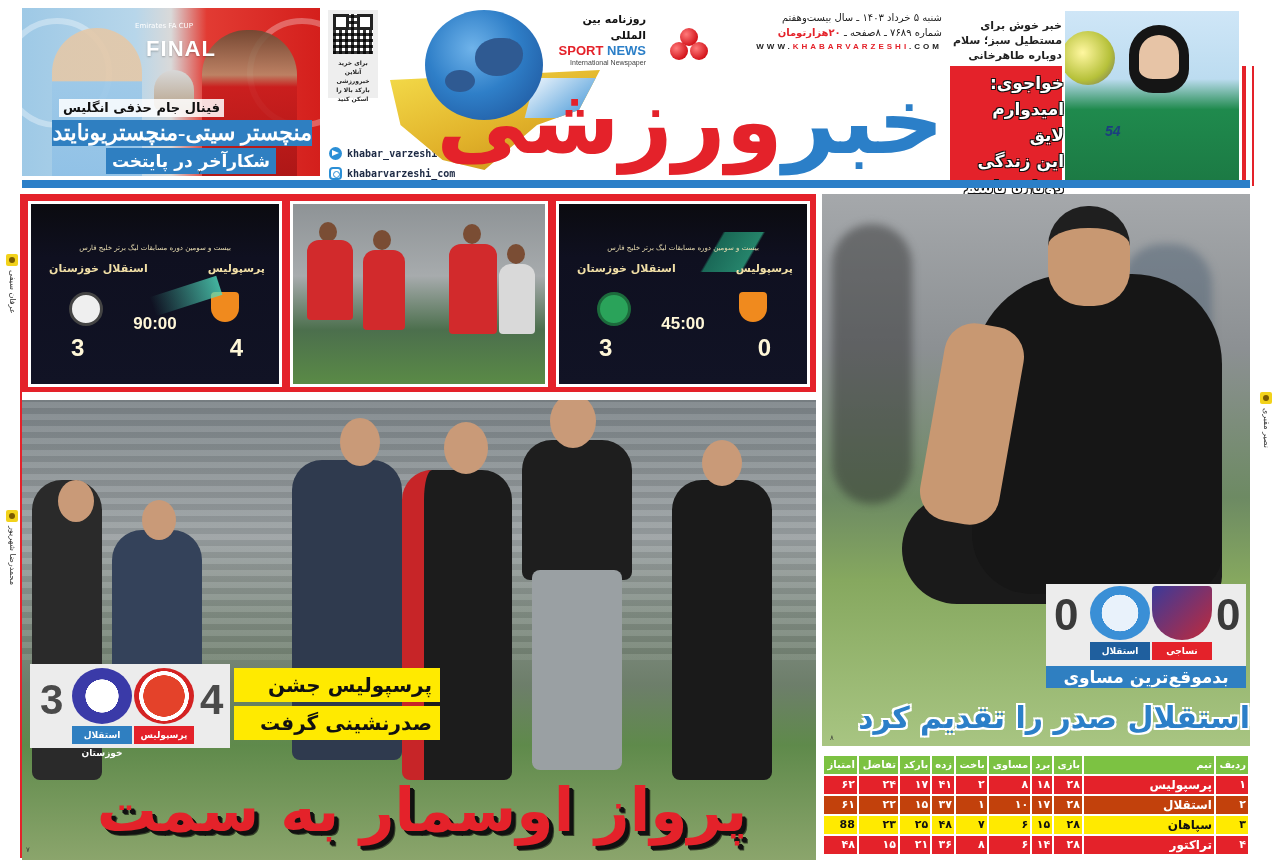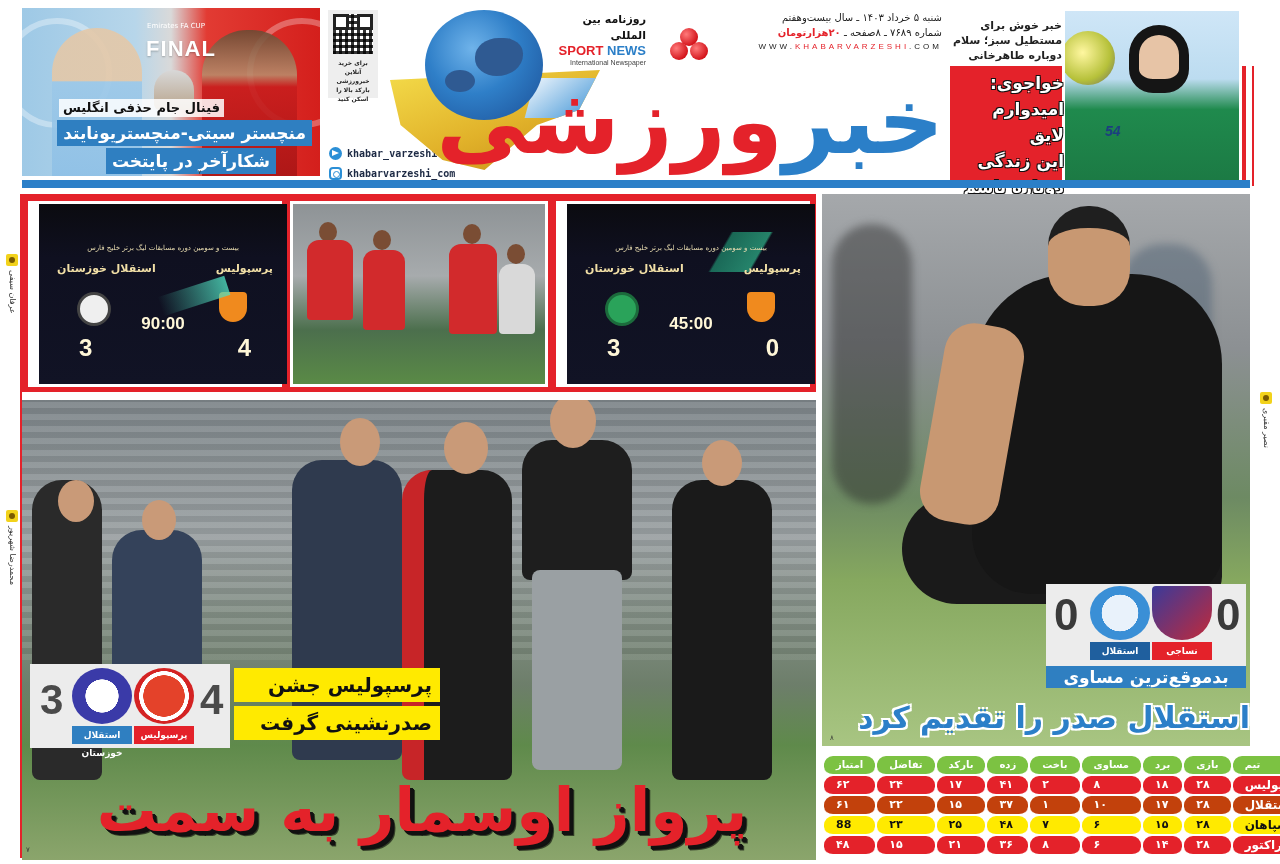--- a/index.html
+++ b/index.html
@@ -14,27 +14,27 @@
   #fa-cup-promo .player-left { left: 30px; top: 20px; width: 90px; height: 150px; border-radius: 45px 45px 0 0;
     background: linear-gradient(180deg,#e4c8a8 0%, #e4c8a8 35%, #9cc8e8 36%, #8ec0e6 100%); opacity:.9; }
   #fa-cup-promo .player-right { left: 180px; top: 22px; width: 95px; height: 150px; border-radius: 45px 45px 0 0;
     background: linear-gradient(180deg,#6b4a33 0%, #b98a6a 30%, #c81d1d 38%, #a81515 100%); opacity:.9; }
   #fa-cup-promo .crest-l { left: -20px; top: 10px; width: 110px; height: 110px; border-radius: 50%;
     border: 6px solid rgba(255,255,255,.35); }
   #fa-cup-promo .crest-r { left: 225px; top: 10px; width: 110px; height: 110px; border-radius: 50%;
     border: 6px solid rgba(255,255,255,.3); }
   #fa-cup-promo .trophy { left: 132px; top: 62px; width: 40px; height: 40px; border-radius: 20px 20px 6px 6px;
     background: linear-gradient(180deg,#d8d8d8,#b8a38b); }
-  #fa-cup-promo .cup-logo { left: 124px; top: 14px; width: 60px; font-size: 7px; color: #fff; text-align: center; line-height: 8px; }
+  #fa-cup-promo .cup-logo { left: 112px; top: 14px; width: 60px; font-size: 7px; color: #fff; text-align: center; line-height: 8px; }
   #fa-cup-promo .final-word { left: 104px; top: 28px; width: 110px; font-family: "Liberation Sans", sans-serif;
     font-weight: 700; font-size: 22px; color: #ffffff; letter-spacing: 1px; text-align: center; text-shadow: 0 1px 2px rgba(0,0,0,.25); }
   #fa-cup-promo .kicker { right: 96px; top: 91px; font-size: 13px; font-weight: 700; color: #111;
     background: rgba(255,255,255,.85); padding: 0 4px; line-height: 18px; }
   #fa-cup-promo .line1 { right: 8px; top: 112px; background: #2f7fc1; color: #fff; font-weight: 700;
-    font-size: 17px; line-height: 26px; padding: 0 6px; }
+    font-size: 22px; line-height: 26px; padding: 0 0; font-family: Liberation Serif, serif; }
   #fa-cup-promo .line2 { right: 44px; top: 140px; background: #2f7fc1; color: #fff; font-weight: 700;
     font-size: 17px; line-height: 26px; padding: 0 6px; }
   #fa-cup-promo .pg { left: 176px; top: 160px; font-size: 6px; color: #333; }
 
   #qr-box { left: 328px; top: 10px; width: 50px; height: 88px; background: #eeeeee; }
   #qr-box .qr { left: 5px; top: 4px; width: 40px; height: 40px; background:
       repeating-linear-gradient(90deg,#333 0 3px,#fff 3px 6px),
       repeating-linear-gradient(0deg,#333 0 3px,#fff 3px 6px); background-blend-mode: multiply; }
   #qr-box .qr:before, #qr-box .qr:after { content:""; position:absolute; width:10px; height:10px; border:3px solid #222; background:#fff; }
   #qr-box .qr:before { left:0; top:0; }
@@ -64,42 +64,42 @@
   #logo-balls span { position: absolute; width: 18px; height: 18px; border-radius: 50%; background: radial-gradient(circle at 35% 35%, #ff7a7a, #d4151c 70%); }
   #sport-news { left: 546px; top: 12px; width: 100px; text-align: right; }
   #sport-news .fa { font-size: 11px; font-weight: 700; color: #111; direction: rtl; line-height: 16px; }
   #sport-news .en { font-family: "Liberation Sans", sans-serif; font-size: 13px; font-weight: 700; line-height: 14px; }
   #sport-news .en .r { color: #e4222a; } #sport-news .en .b { color: #2b7fc8; }
   #sport-news .sub { font-family: "Liberation Sans", sans-serif; font-size: 7px; color: #444; line-height: 10px; }
 
   #issue-info { left: 742px; top: 10px; width: 200px; text-align: right; }
   #issue-info .l { font-size: 10px; line-height: 15px; color: #222; direction: rtl; }
   #issue-info .l .price { color: #e4222a; font-weight: 700; }
-  #issue-info .web { font-family: "Liberation Sans", sans-serif; font-size: 8px; letter-spacing: 3px; color: #222; font-weight: 400; line-height: 14px; }
+  #issue-info .web { font-family: "Liberation Sans", sans-serif; font-size: 8px; letter-spacing: 3px; color: #222; font-weight: 700; line-height: 14px; }
   #issue-info .web .c { color: #e4222a; }
 
   
   #goalkeeper-story { left: 950px; top: 0; width: 300px; height: 186px; }
   #goalkeeper-story .redband { left: 0; top: 66px; width: 296px; height: 116px; background: #e4222a; }
   #goalkeeper-story .photo { left: 112px; top: 8px; width: 180px; height: 176px; border: 3px solid #fff;
     background: linear-gradient(180deg,#cfe6f7 0%, #bcdcf0 40%, #1f8a4d 58%, #1c7a44 100%); overflow:hidden; }
   #goalkeeper-story .face { left: 64px; top: 14px; width: 60px; height: 68px; border-radius: 30px 30px 24px 24px; background: #e7c4a6; border: 10px solid #151515; border-bottom-width: 14px; }
   #goalkeeper-story .ball { left: -4px; top: 20px; width: 54px; height: 54px; border-radius: 50%; background: radial-gradient(circle at 40% 40%, #fff7a0, #b6c13a 60%, #666 100%); }
   #goalkeeper-story .num { left: 40px; top: 112px; font-family: "Liberation Sans", sans-serif; font-style: italic; font-weight: 700; font-size: 14px; color: #1c3e80; }
   #goalkeeper-story .kicker { right: 188px; top: 18px; width: 110px; text-align: right; font-size: 11px; font-weight: 700; line-height: 15px; color: #222; direction: rtl; }
   #goalkeeper-story .headline { right: 186px; top: 70px; width: 110px; text-align: right; font-size: 17px; font-weight: 700; line-height: 26px; color: #fff; direction: rtl;
     text-shadow: 1px 1px 0 #111, -1px -1px 0 #111, 1px -1px 0 #111, -1px 1px 0 #111; }
 
   #masthead-rule { left: 22px; top: 180px; width: 1228px; height: 8px; background: #2b7fc8; }
 
   
   #photo-strip { left: 22px; top: 194px; width: 794px; height: 198px; background: #e4222a; }
   .sb-frame { position: absolute; top: 7px; height: 186px; background: #fff; padding: 3px; }
   .sb-inner { position: relative; width: 100%; height: 100%; overflow: hidden; }
-  .board { background: linear-gradient(180deg,#0b0b10 0%, #0f1020 30%, #111325 100%); margin-left: 8px; }
+  .board { background: linear-gradient(180deg,#0b0b10 0%, #0f1020 30%, #111325 100%); }
   .board .hdr { position: absolute; top: 40px; left: 0; right: 0; text-align: center; font-size: 7px; color: #e8dcb0; direction: rtl; }
   .board .t-home { position: absolute; right: 14px; top: 58px; font-size: 11px; font-weight: 700; color: #f1dfa6; direction: rtl; }
   .board .t-away { position: absolute; left: 18px; top: 58px; font-size: 11px; font-weight: 700; color: #f1dfa6; direction: rtl; }
   .board .clock { position: absolute; left: 0; right: 0; top: 110px; text-align: center; font-family: "Liberation Sans", sans-serif; font-weight: 700; font-size: 17px; color: #fff7d8; }
   .board .s-home { position: absolute; right: 36px; top: 130px; font-family: "Liberation Sans", sans-serif; font-weight: 700; font-size: 24px; color: #fff7d8; }
   .board .s-away { position: absolute; left: 40px; top: 130px; font-family: "Liberation Sans", sans-serif; font-weight: 700; font-size: 24px; color: #fff7d8; }
   .board .crest-h { position: absolute; right: 40px; top: 88px; width: 28px; height: 30px; border-radius: 4px 4px 14px 14px; background: #f08a1e; }
   .board .crest-a { position: absolute; left: 38px; top: 88px; width: 34px; height: 34px; border-radius: 50%; background: #efefef; border: 3px solid #444; }
   .board .crest-a.green { background: #2aa35a; border-color: #1c6b3c; }
   .board .streak { position: absolute; left: 120px; top: 82px; width: 70px; height: 20px; background: linear-gradient(90deg,rgba(80,220,190,.0),rgba(80,220,190,.8)); transform: rotate(-18deg); }
@@ -145,21 +145,21 @@
   #draw-widget .logo { position: absolute; top: 2px; width: 60px; height: 54px; }
   #draw-widget .lbl { position: absolute; top: 58px; width: 60px; height: 18px; font-size: 9px; font-weight: 700; line-height: 18px; color: #fff; text-align: center; direction: rtl; }
   #draw-subtitle { left: 1046px; top: 666px; width: 200px; height: 22px; background: #2f7fc1; color: #fff; font-size: 17px; font-weight: 700; line-height: 22px; text-align: center; direction: rtl; }
 
   #right-headline { left: 826px; top: 690px; width: 424px; height: 56px; text-align: right; font-weight: 700; font-size: 30px; line-height: 56px; color: #2b7fc8; direction: rtl;
     text-shadow: 2px 2px 0 #fff, -2px -2px 0 #fff, 2px -2px 0 #fff, -2px 2px 0 #fff; }
   #right-headline-pg { left: 830px; top: 734px; font-size: 7px; color: #333; }
 
   
   #league-table { left: 822px; top: 756px; width: 428px; border-collapse: separate; border-spacing: 2px 0; direction: rtl; font-size: 11px; font-weight: 700; }
-  #league-table td, #league-table th { height: 18px; padding: 0 12px; text-align: left; line-height: 18px; border-bottom: 2px solid #fff; white-space: nowrap; border-radius: 9px; }
+  #league-table td, #league-table th { height: 18px; padding: 0 2px; text-align: right; line-height: 18px; border-bottom: 2px solid #fff; white-space: nowrap; }
   #league-table th { background: #7cc242; color: #fff; font-size: 10px; font-weight: 700; }
   #league-table tr.red td { background: #e4222a; color: #fff; }
   #league-table tr.blue td { background: #c2410c; color: #fff; }
   #league-table tr.yellow td { background: #ffea00; color: #111; }
   #league-table td.team { width: 130px; font-size: 12px; }
 
   
   .side-credit { position: absolute; width: 16px; writing-mode: vertical-rl; font-size: 8px; color: #333; display: flex; align-items: center; }
   .side-credit .cam { width: 12px; height: 12px; background: #f2d21b; border-radius: 2px; margin-bottom: 4px; position: relative; }
   .side-credit .cam:after { content:""; position:absolute; left:3px; top:3px; width:6px; height:6px; border-radius:50%; background:#7a5a00; }

